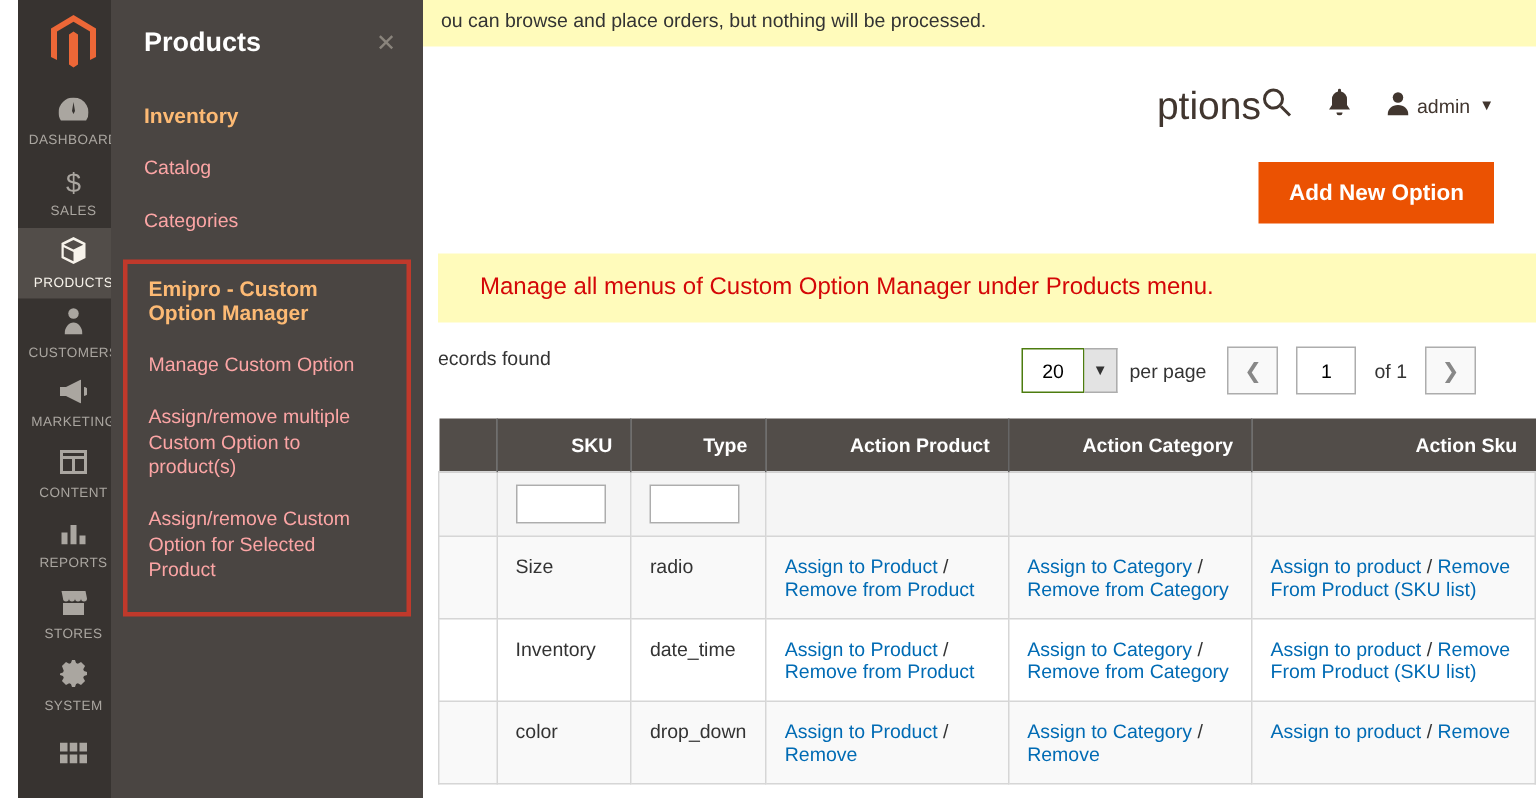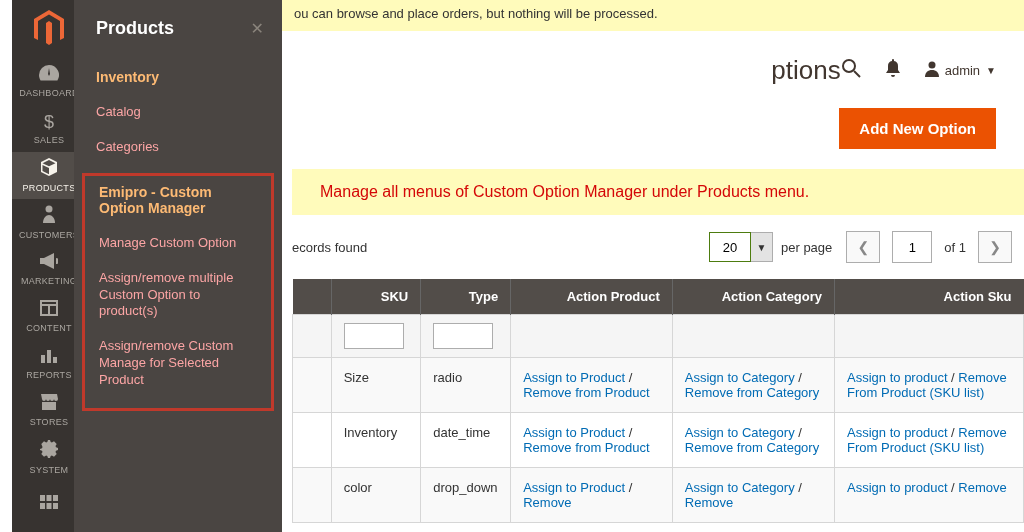--- a/index.html
+++ b/index.html
@@ -33,21 +33,21 @@
 .header-actions { display: flex; align-items: center; gap: 24px; color: #41362f; }
 .header-actions .icon { font-size: 18px; cursor: pointer; }
 .user-menu { display: flex; align-items: center; gap: 6px; cursor: pointer; font-size: 13px; }
 .user-menu .caret { font-size: 10px; }
 .primary-btn-row { padding: 10px 28px 20px 220px; display: flex; justify-content: flex-end; }
 .btn-primary { background: #eb5202; color: #fff; border: 0; font-size: 15px; font-weight: 600; padding: 12px 20px; cursor: pointer; }
 
 .callout { background: #fffbbb; color: #d40707; text-align: left; padding: 14px 28px 14px 28px; margin-left: 218px; font-size: 16px; font-family: Liberation Sans, sans-serif; }
 
 
-.records-bar { display: flex; align-items: center; justify-content: space-between; padding: 16px 12px 16px 218px; font-size: 13px; color: #333; }
+.records-bar { display: flex; justify-content: space-between; padding: 16px 40px 16px 218px; font-size: 13px; color: #333; }
 .records-left { }
 .records-right { display: flex; align-items: center; gap: 14px; }
 .perpage { display: flex; align-items: center; gap: 8px; }
 .select-box { display: inline-flex; }
 .select-box input { width: 42px; height: 30px; border: 1px solid #4d7c0f; text-align: center; font-size: 13px; }
 .select-box .dd { width: 22px; height: 30px; background: #e3e3e3; border: 1px solid #adadad; border-left: 0; display: flex; align-items: center; justify-content: center; font-size: 10px; cursor: pointer; }
 .pager { display: flex; align-items: center; gap: 12px; }
 .pager .pg-btn { width: 34px; height: 32px; border: 1px solid #adadad; background: #f9f9f9; display: flex; align-items: center; justify-content: center; cursor: pointer; color: #888; font-size: 14px; }
 .pager input { width: 40px; height: 32px; border: 1px solid #adadad; text-align: center; font-size: 13px; }
 .pager .of { }
@@ -172,21 +172,21 @@
     <div class="flyout-title">Products</div>
     <div class="flyout-close">✕</div>
   </div>
   <div class="flyout-section-header">Inventory</div>
   <a class="flyout-link">Catalog</a>
   <a class="flyout-link">Categories</a>
   <div class="flyout-group">
     <div class="flyout-section-header">Emipro - Custom Option Manager</div>
     <a class="flyout-link">Manage Custom Option</a>
     <a class="flyout-link">Assign/remove multiple Custom Option to product(s)</a>
-    <a class="flyout-link">Assign/remove Custom Manage for Selected Product</a>
+    <a class="flyout-link">Assign/remove Custom Option for Selected Product</a>
   </div>
 </div>
 
 <div class="main">
   <div class="demo-banner">ou can browse and place orders, but nothing will be processed.</div>
 
   <div class="page-header">
     <h1 class="page-title">ptions</h1>
     <div class="header-actions">
       <span class="icon">

